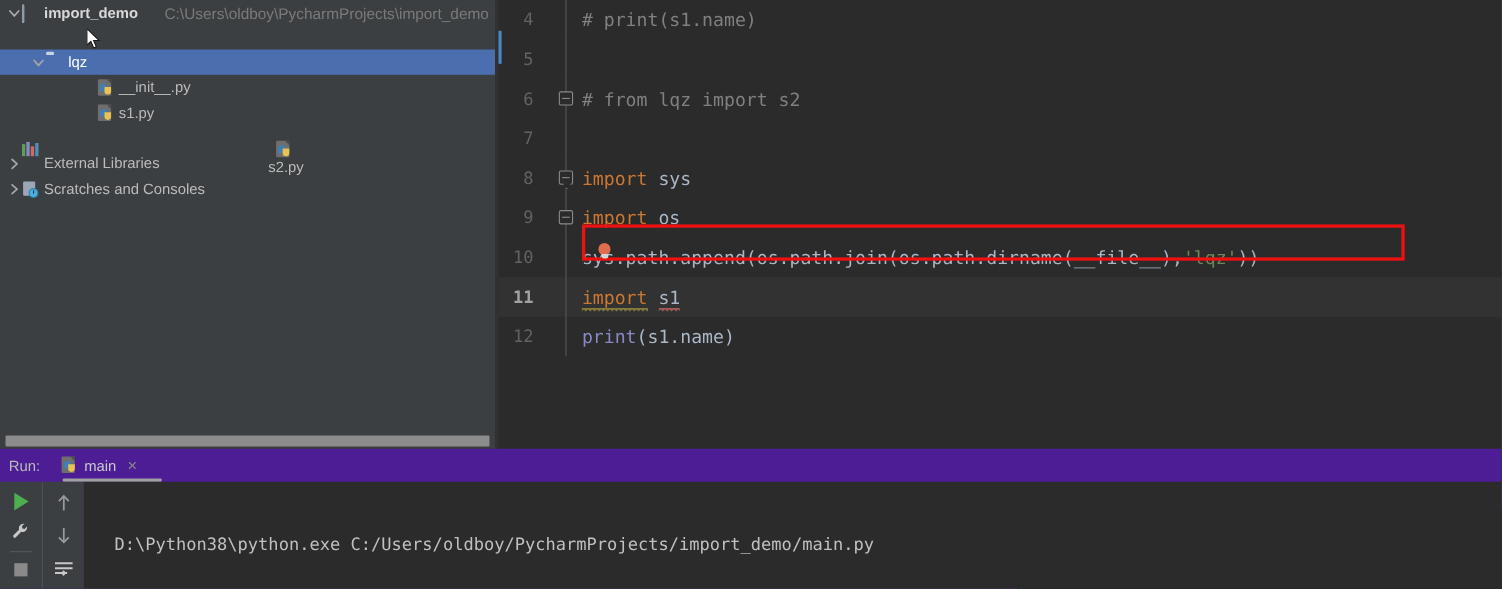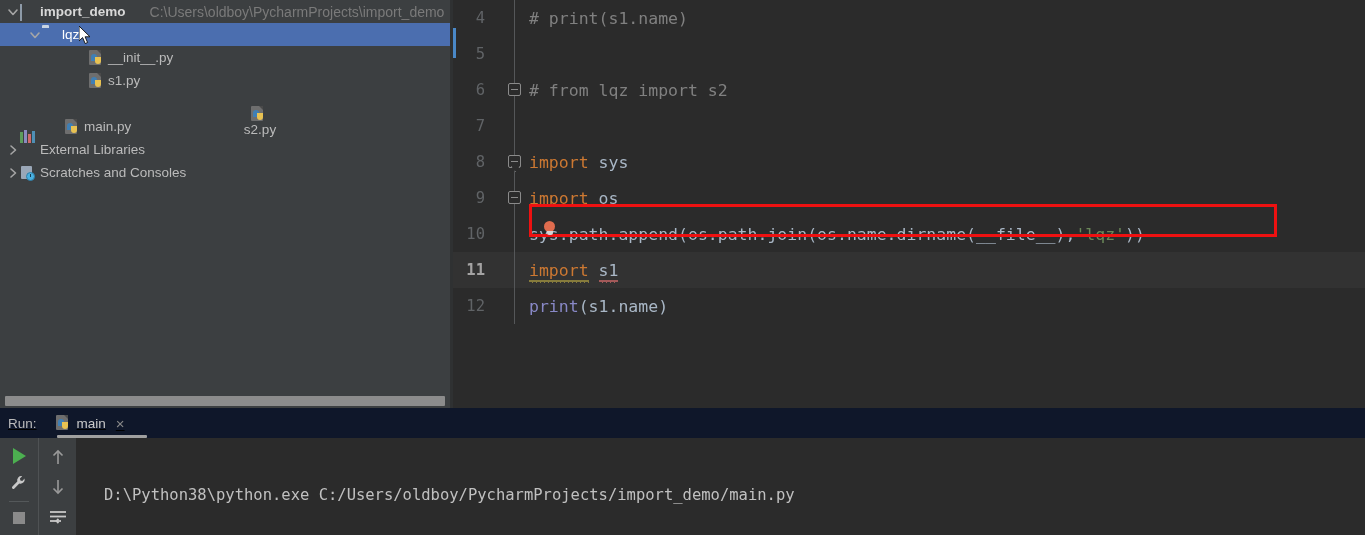--- a/index.html
+++ b/index.html
@@ -246,22 +246,21 @@
   
   #mod-stripe {
     position: absolute; left: 0; top: 28px;
     width: 3px; height: 30px; background: #4a88c7;
   }
 
   
   #runpanel {
     position: absolute; left: 0; top: 408px;
     width: 1365px; height: 127px;
-    background: #0f172a;
-    text-decoration: underline;
+    background: #4c1d95;
   }
   #run-tabbar {
     position: relative;
     height: 30px;
     display: flex; align-items: center;
   }
   #run-label {
     color: #bbbbbb; font-size: 13.5px;
     margin-left: 8px; margin-right: 14px;
   }
@@ -332,21 +331,21 @@
         <div class="tree-row" style="padding-left: 2px;">
           <span class="arrow">
             <svg width="14" height="14" viewBox="0 0 14 14">
               <polyline points="3,5 7,9.5 11,5" fill="none" stroke="#a6a6a6" stroke-width="1.6" stroke-linecap="round" stroke-linejoin="round"></polyline>
             </svg>
           </span>
           <span class="tree-icon"><span class="module-ico"></span></span>
           <span class="tree-label bold">import_demo</span>
           <span class="tree-path">C:\Users\oldboy\PycharmProjects\import_demo</span>
         </div>
-        <div class="tree-row selected" style="padding-left: 24px;">
+        <div class="tree-row selected" style="padding-left: 24px; margin-top: 22px;">
           <span class="arrow">
             <svg width="14" height="14" viewBox="0 0 14 14">
               <polyline points="3,5 7,9.5 11,5" fill="none" stroke="#a6a6a6" stroke-width="1.6" stroke-linecap="round" stroke-linejoin="round"></polyline>
             </svg>
           </span>
           <span class="tree-icon"><span class="folder-ico"></span></span>
           <span class="tree-label">lqz</span>
         </div>
         <div class="tree-row" style="padding-left: 70px; text-align: right;">
           <span class="arrow spacer"></span>
@@ -367,29 +366,20 @@
           <span class="tree-label">s1.py</span>
         </div>
         <div class="tree-row" style="padding-left: 70px; flex-direction: column;">
           <span class="arrow spacer"></span>
           <span class="tree-icon py-ico">
             <span class="sheet"></span>
             <span class="snake-b"></span>
             <span class="snake-y"></span>
           </span>
           <span class="tree-label">s2.py</span>
-        </div>
-        <div class="tree-row" style="padding-left: 46px;">
-          <span class="arrow spacer"></span>
-          <span class="tree-icon py-ico">
-            <span class="sheet"></span>
-            <span class="snake-b"></span>
-            <span class="snake-y"></span>
-          </span>
-          <span class="tree-label">main.py</span>
         </div>
         <div class="tree-row" style="padding-left: 2px;">
           <span class="arrow">
             <svg width="14" height="14" viewBox="0 0 14 14">
               <polyline points="5,3 9.5,7 5,11" fill="none" stroke="#a6a6a6" stroke-width="1.6" stroke-linecap="round" stroke-linejoin="round"></polyline>
             </svg>
           </span>
           <span class="tree-icon"><span class="lib-ico"><i></i><i></i><i></i><i></i></span></span>
           <span class="tree-label">External Libraries</span>
         </div>
@@ -417,21 +407,21 @@
 
   <div id="editor">
     <div id="mod-stripe"></div>
     <div id="code-lines">
         <div class="code-line"><span class="lnum">4</span><span class="fold"><span class="vline"></span></span><span class="ctext"><span class="t-comment"># print(s1.name)</span></span></div>
         <div class="code-line"><span class="lnum">5</span><span class="fold"><span class="vline"></span></span><span class="ctext"></span></div>
         <div class="code-line"><span class="lnum">6</span><span class="fold"><span class="vline"></span><span class="boxm"></span></span><span class="ctext"><span class="t-comment"># from lqz import s2</span></span></div>
         <div class="code-line"><span class="lnum">7</span><span class="fold"><span class="vline"></span></span><span class="ctext"></span></div>
         <div class="code-line"><span class="lnum">8</span><span class="fold"><span class="vline"></span><span class="boxm pointed"></span></span><span class="ctext"><span class="t-kw">import</span><span class="t-plain"> sys</span></span></div>
         <div class="code-line"><span class="lnum">9</span><span class="fold"><span class="vline"></span><span class="boxm"></span></span><span class="ctext"><span class="t-kw">import</span><span class="t-plain"> os</span></span></div>
-        <div class="code-line"><span class="lnum">10</span><span class="fold"><span class="vline"></span></span><span class="ctext"><span class="t-plain">sys.path.append(os.path.join(os.name.dirname(__file__),</span><span class="t-str">'lqz'</span><span class="t-plain">))</span></span></div>
+        <div class="code-line"><span class="lnum">10</span><span class="fold"><span class="vline"></span></span><span class="ctext"><span class="t-plain">sys.path.append(os.path.join(os.path.dirname(__file__),</span><span class="t-str">'lqz'</span><span class="t-plain">))</span></span></div>
         <div class="code-line current"><span class="lnum active">11</span><span class="fold"><span class="vline"></span></span><span class="ctext"><span class="t-kw sq-wave">import</span><span class="t-plain"> </span><span class="t-plain sq-wave sq-red">s1</span></span></div>
         <div class="code-line"><span class="lnum">12</span><span class="fold"><span class="vline"></span></span><span class="ctext"><span class="t-fn">print</span><span class="t-plain">(s1.name)</span></span></div>
       </div>
     <div id="redbox"></div>
     <div class="bulb" style="top:221px;">
       <div class="glass"></div>
         <div class="base"></div>
     </div>
   </div>
 

